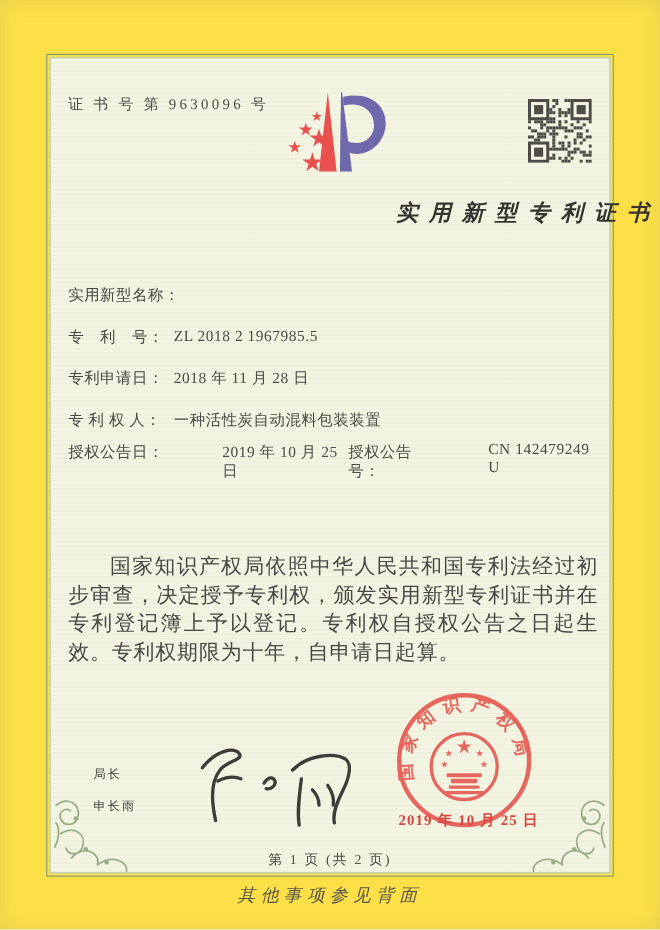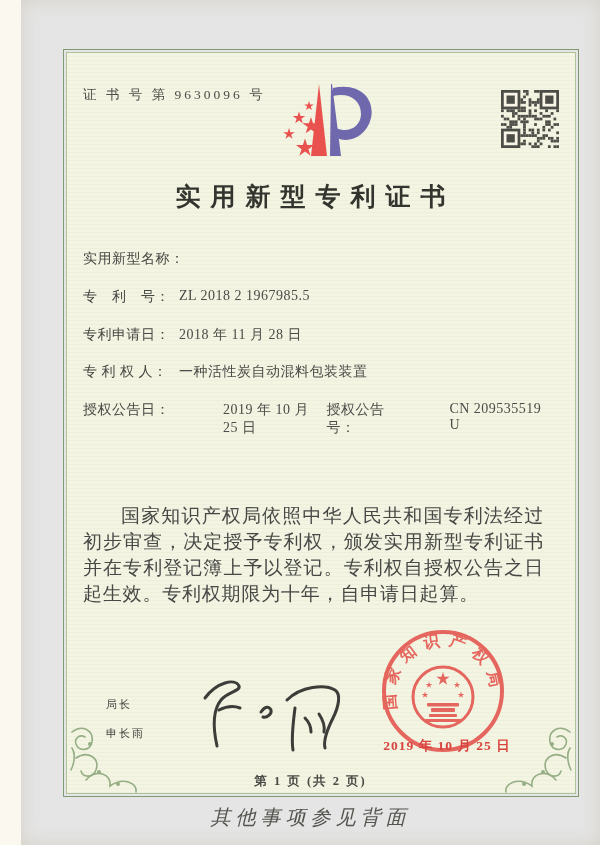--- a/index.html
+++ b/index.html
@@ -5,23 +5,22 @@
   html,body{margin:0;padding:0;}
   body{
     width:600px;height:845px;
     font-family:"Liberation Serif","DejaVu Serif",serif;
     background:#fbf9ef;
     position:relative;
     overflow:hidden;
   }
   .page{
     position:absolute;inset:0;
-    background:#e5e5e5;
+    background:#fde047;
     box-shadow:inset 0 0 18px rgba(160,150,110,0.25);
-    margin-left:21px;
   }
   
   .frame{
     position:absolute;left:42px;top:49px;width:516px;height:748px;
     border:1.5px solid #7f9a72;
     box-sizing:border-box;
   }
   .frame-inner{
     position:absolute;inset:2px;
     border:1px solid #aec39c;
@@ -32,29 +31,29 @@
       transparent 1px, transparent 4px);
   }
   .cert-no{
     position:absolute;left:62px;top:86px;
     font-size:13.5px;color:#4c4c48;letter-spacing:3px;
   }
   .logo{position:absolute;left:248px;top:78px;width:104px;height:86px;}
   .qr{position:absolute;left:480px;top:90px;width:58px;height:58px;}
   .title{
     position:absolute;left:0;right:0;top:180px;
-    text-align:center;
-    font-size:25px;font-weight:700;color:#34342f;
-    letter-spacing:10px;text-indent:10px;
+    text-align:right;
+    font-size:20px;font-weight:700;color:#34342f;
+    letter-spacing:10px;text-indent:10px;font-style:italic;
   }
   .fields{
     position:absolute;left:62px;right:50px;top:250px;
     font-size:14px;color:#4b4b47;
   }
-  .field-row{height:37.8px;display:flex;align-items:flex-start;letter-spacing:0.5px;}
+  .field-row{height:37.8px;display:flex;align-items:center;letter-spacing:0.5px;}
   .f-label{flex:0 0 auto;min-width:96px;color:#474743;}
   .f-value{flex:1 1 auto;}
   .grant-row{display:flex;justify-content:space-between;padding-right:4px;}
   .grant-left,.grant-right{display:flex;gap:44px;}
   .paras{
     position:absolute;left:62px;right:56px;top:503px;
     font-size:19px;line-height:26px;color:#474745;
     letter-spacing:0.8px;
     text-align:justify;
   }
@@ -65,25 +64,25 @@
   }
   .signature{position:absolute;left:162px;top:662px;width:170px;height:100px;}
   .seal{position:absolute;left:358px;top:627px;width:128px;height:128px;}
   .seal-date{
     position:absolute;left:356px;top:737px;width:140px;
     color:#d8453e;font-size:13.5px;letter-spacing:1px;text-align:center;
     font-weight:600;
   }
   .page-num{
     position:absolute;left:0;right:0;top:773px;
-    text-align:center;font-size:12.5px;color:#4a4a46;letter-spacing:2px;font-weight:bold;
+    text-align:center;font-size:12.5px;color:#4a4a46;letter-spacing:2px;
   }
   .back-note{
     position:absolute;left:0;right:0;top:804px;
-    text-align:center;font-size:20px;color:#54544e;
+    text-align:center;font-size:16px;color:#54544e;
     font-style:italic;letter-spacing:5px;font-family:Liberation Mono, monospace;
   }
   .ornament{position:absolute;width:82px;height:82px;}
   .ornament.bl{left:45px;top:714px;}
   .ornament.br{left:473px;top:714px;transform:scaleX(-1);}
 </style>
 </head>
 <body>
 
 <div class="page">
@@ -283,21 +282,21 @@
       <span class="f-label">专 利 权 人：</span>
       <span class="f-value">一种活性炭自动混料包装装置</span>
     </div>
     <div class="field-row grant-row">
       <span class="grant-left">
         <span class="f-label">授权公告日：</span>
         <span>2019 年 10 月 25 日</span>
       </span>
       <span class="grant-right">
         <span>授权公告号：</span>
-        <span>CN 209535519 U</span>
+        <span>CN 142479249 U</span>
       </span>
     </div>
   </div>
 
   <div class="paras">
     <p>国家知识产权局依照中华人民共和国专利法经过初步审查，决定授予专利权，颁发实用新型专利证书并在专利登记簿上予以登记。专利权自授权公告之日起生效。专利权期限为十年，自申请日起算。</p>
   </div>
 
   <div class="director">
     <div>局长</div>

